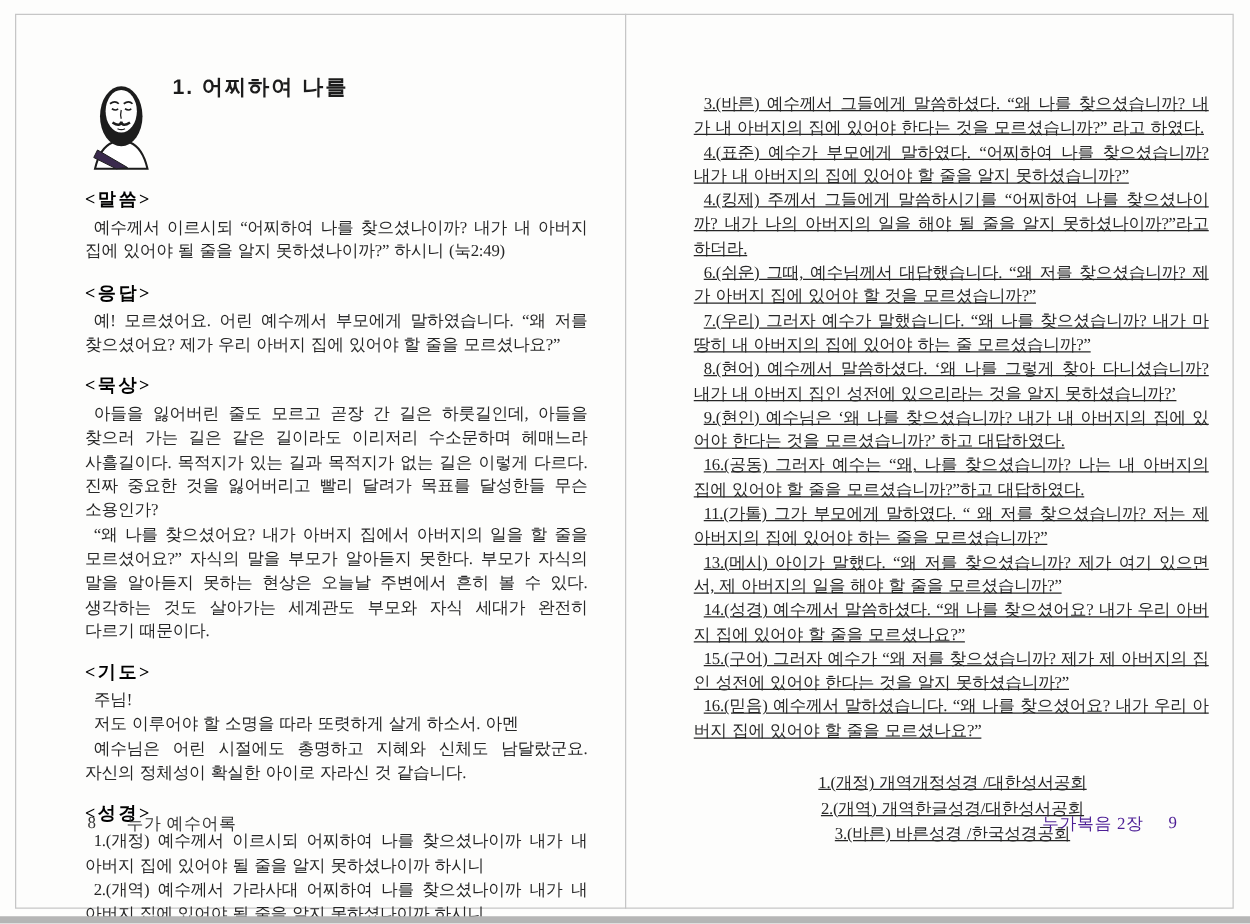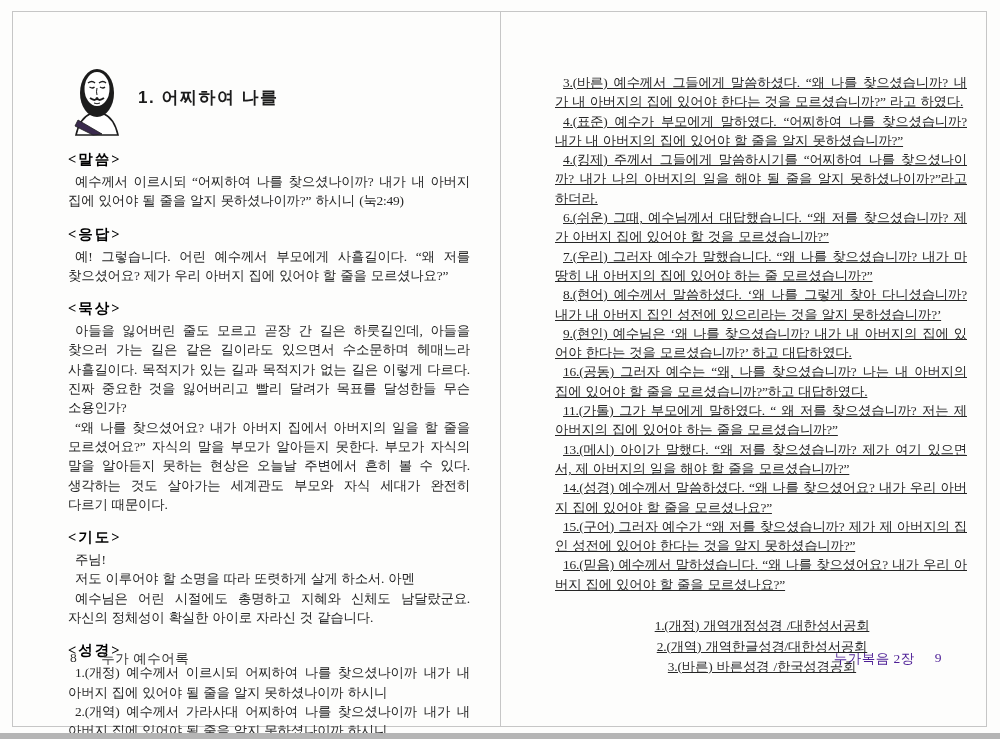--- a/index.html
+++ b/index.html
@@ -5,21 +5,21 @@
   html,body{margin:0;padding:0;background:#ffffff;}
   .scan{
     position:relative;width:1000px;height:739px;background:#fdfdfc;
     font-family:"Liberation Serif", serif;color:#262626;overflow:hidden;
   }
   .frame{position:absolute;left:12px;top:11px;right:13px;bottom:12px;border:1px solid #c6c6c6;}
   .gutter{position:absolute;left:500px;top:11px;bottom:12px;width:1px;background:#c6c6c6;}
   .bottom-edge{position:absolute;left:0;right:0;bottom:0;height:6px;background:#b5b5b5;}
   .page-left{position:absolute;left:68px;top:64px;width:402px;}
   .page-right{position:absolute;left:555px;top:73px;width:412px;text-decoration:underline;}
-  .chapter-head{display:flex;align-items:center;gap:14px;height:72px;margin-bottom:0;}
+  .chapter-head{display:flex;gap:14px;height:72px;margin-bottom:0;}
   .face-icon{width:56px;height:72px;flex:0 0 auto;}
   .chapter-heading{
     font-family:"Liberation Sans", sans-serif;font-weight:bold;font-size:17px;
     letter-spacing:1.5px;color:#1c1c1c;margin-top:-6px;
   }
   .sec-heading{font-weight:bold;font-size:14.5px;letter-spacing:2px;color:#000000;margin:14px 0 3px 0;}
   .section{margin-bottom:3px;}
   .body-text{
     margin:0;font-size:13.4px;line-height:19.3px;text-align:justify;
     text-indent:7px;letter-spacing:-0.2px;word-break:keep-all;word-spacing:1px;
@@ -70,25 +70,25 @@
       <div class="chapter-heading">1.  어찌하여 나를</div>
     </div>
 
     <div id="left-sections">
         <div class="section">
           <div class="sec-heading">&lt;말씀&gt;</div>
           <p class="body-text">예수께서 이르시되 “어찌하여 나를 찾으셨나이까? 내가 내 아버지 집에 있어야 될 줄을 알지 못하셨나이까?” 하시니 (눅2:49)</p>
         </div>
         <div class="section">
           <div class="sec-heading">&lt;응답&gt;</div>
-          <p class="body-text">예! 그렇습니다. 어린 예수께서 부모에게 사흘길이다. “왜 저를 찾으셨어요? 제가 우리 아버지 집에 있어야 할 줄을 모르셨나요?”</p>
+          <p class="body-text">예! 모르셨어요. 어린 예수께서 부모에게 말하였습니다. “왜 저를 찾으셨어요? 제가 우리 아버지 집에 있어야 할 줄을 모르셨나요?”</p>
         </div>
         <div class="section">
           <div class="sec-heading">&lt;묵상&gt;</div>
-          <p class="body-text">아들을 잃어버린 줄도 모르고 곧장 간 길은 하룻길인데, 아들을 찾으러 가는 길은 같은 길이라도 있으면서 수소문하며 헤매느라 사흘길이다. 목적지가 있는 길과 목적지가 없는 길은 이렇게 다르다. 진짜 중요한 것을 잃어버리고 빨리 달려가 목표를 달성한들 무슨 소용인가?</p>
+          <p class="body-text">아들을 잃어버린 줄도 모르고 곧장 간 길은 하룻길인데, 아들을 찾으러 가는 길은 같은 길이라도 이리저리 수소문하며 헤매느라 사흘길이다. 목적지가 있는 길과 목적지가 없는 길은 이렇게 다르다. 진짜 중요한 것을 잃어버리고 빨리 달려가 목표를 달성한들 무슨 소용인가?</p>
           <p class="body-text">“왜 나를 찾으셨어요? 내가 아버지 집에서 아버지의 일을 할 줄을 모르셨어요?” 자식의 말을 부모가 알아듣지 못한다. 부모가 자식의 말을 알아듣지 못하는 현상은 오늘날 주변에서 흔히 볼 수 있다. 생각하는 것도 살아가는 세계관도 부모와 자식 세대가 완전히 다르기 때문이다.</p>
         </div>
         <div class="section">
           <div class="sec-heading">&lt;기도&gt;</div>
           <p class="body-text">주님!</p>
           <p class="body-text">저도 이루어야 할 소명을 따라 또렷하게 살게 하소서. 아멘</p>
           <p class="body-text">예수님은 어린 시절에도 총명하고 지혜와 신체도 남달랐군요. 자신의 정체성이 확실한 아이로 자라신 것 같습니다.</p>
         </div>
         <div class="section">
           <div class="sec-heading">&lt;성경&gt;</div>

